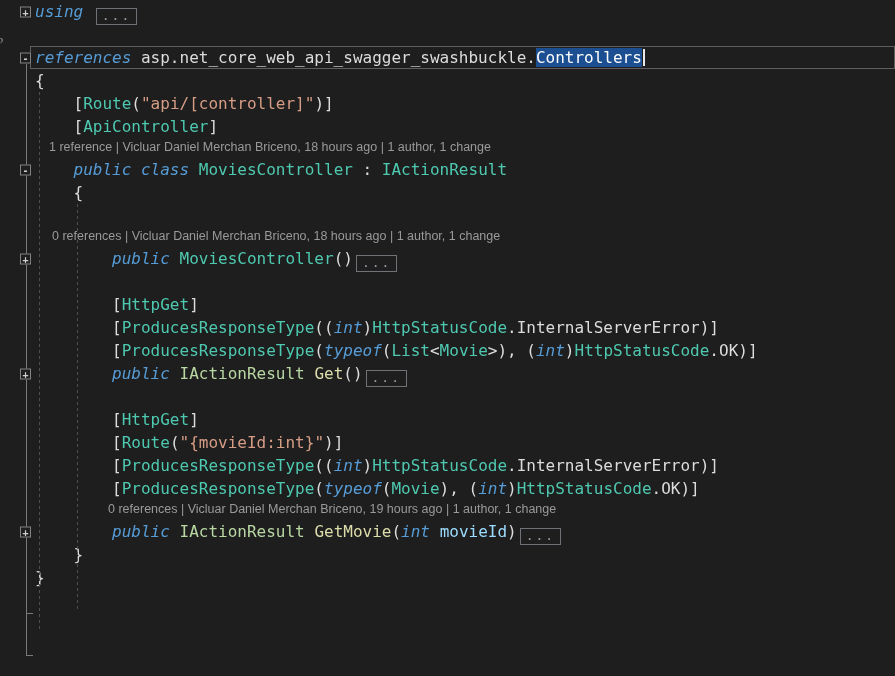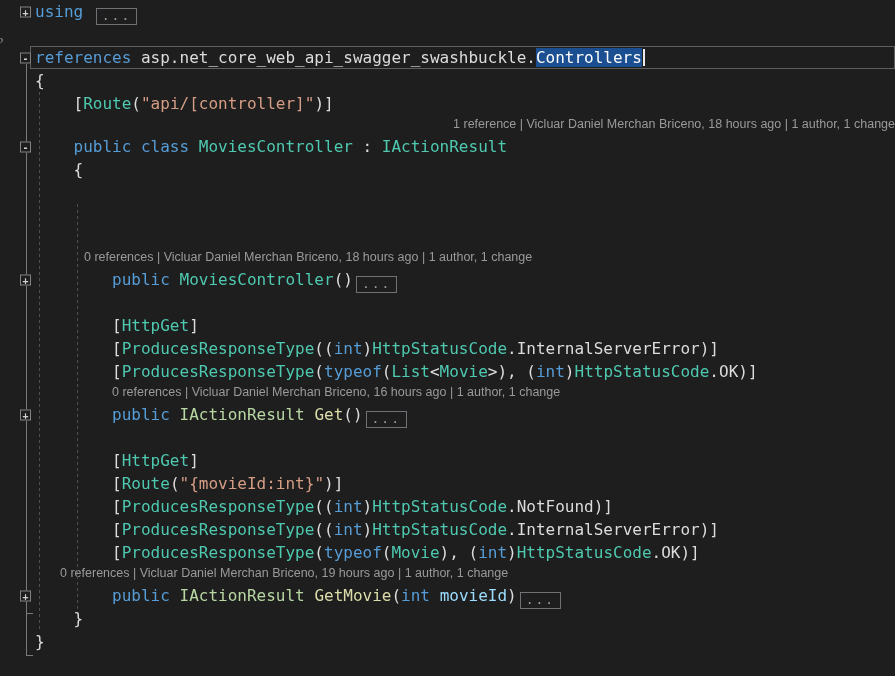--- a/index.html
+++ b/index.html
@@ -11,21 +11,21 @@
   html,body{margin:0;padding:0;}
   body{width:895px;height:676px;background:var(--bg);overflow:hidden;position:relative;
        font-family:"DejaVu Sans Mono",monospace;}
   #editor{position:absolute;inset:0;}
   .row{position:relative;white-space:pre;font-size:16px;line-height:23px;height:23px;
        color:var(--txt);padding-left:35px;box-sizing:border-box;}
   .row.blank{height:23px;}
   .row.codelens{font-family:"Liberation Sans",sans-serif;font-size:12.5px;line-height:19px;
        height:20px;color:var(--codelens);}
   .tok{color:var(--txt);}
-  .tok.kw{color:var(--kw);} .tok.type{color:var(--type);} .tok.iface{color:var(--iface);}
+  .tok.kw{color:var(--kw);font-style:italic;} .tok.type{color:var(--type);} .tok.iface{color:var(--iface);}
   .tok.meth{color:var(--meth);} .tok.str{color:var(--str);} .tok.param{color:var(--param);}
   .tok.sel{background:var(--selection);color:#ffffff;text-align:center;}
   .fold{position:absolute;left:20px;top:50%;transform:translateY(-50%);width:11px;height:11px;
        border:1px solid var(--foldBorder);background:var(--bg);color:#cfcfcf;
        font:bold 10px/9px "DejaVu Sans Mono",monospace;text-align:center;box-sizing:border-box;z-index:3;}
   .collapse-box{display:inline-block;border:1px solid #6f7377;color:var(--collapse);
        font-size:13px;line-height:14px;height:17px;padding:0 5px;margin-left:3px;
        letter-spacing:2px;vertical-align:-3px;box-sizing:border-box;}
   .caret{display:inline-block;width:2px;height:17px;background:#eaeaea;vertical-align:-3px;margin-left:1px;}
   .current::after{content:"";position:absolute;left:30px;top:0;right:0;bottom:0;
@@ -46,36 +46,35 @@
 <div class="tick" style="top:655px;"></div>
 <div class="iguide" style="left:39px;top:92px;height:540px;"></div>
 <div class="iguide" style="left:77px;top:204px;height:405px;"></div>
 
 <div id="editor">
     <div class="row code"><span class="fold">+</span><span class="tok kw">using </span><span class="collapse-box">...</span></div>
     <div class="row blank"></div>
     <div class="row code current"><span class="fold">-</span><span class="tok kw">references</span><span class="tok txt"> asp.net_core_web_api_swagger_swashbuckle.</span><span class="tok sel">Controllers</span><span class="caret"></span></div>
     <div class="row code"><span class="tok txt">{</span></div>
     <div class="row code"><span class="tok txt">    [</span><span class="tok type">Route</span><span class="tok txt">(</span><span class="tok str">"api/[controller]"</span><span class="tok txt">)]</span></div>
-    <div class="row codelens" style="padding-left: 71px; text-align: right;">1 reference | Vicluar Daniel Merchan Briceno, 18 hours ago | 1 author, 1 change</div>
+    <div class="row code"><span class="tok txt">    [</span><span class="tok type">ApiController</span><span class="tok txt">]</span></div>
+    <div class="row codelens" style="padding-left: 49px;">1 reference | Vicluar Daniel Merchan Briceno, 18 hours ago | 1 author, 1 change</div>
     <div class="row code"><span class="fold">-</span><span class="tok txt">    </span><span class="tok kw">public class </span><span class="tok type">MoviesController</span><span class="tok txt"> : </span><span class="tok type">IActionResult</span></div>
     <div class="row code"><span class="tok txt">    {</span></div>
     <div class="row blank"></div>
-    <div class="row codelens" style="padding-left: 84px; margin-top: 44px;">0 references | Vicluar Daniel Merchan Briceno, 18 hours ago | 1 author, 1 change</div>
+    <div class="row codelens" style="padding-left: 52px;">0 references | Vicluar Daniel Merchan Briceno, 18 hours ago | 1 author, 1 change</div>
     <div class="row code"><span class="fold">+</span><span class="tok txt">        </span><span class="tok kw">public </span><span class="tok type">MoviesController</span><span class="tok txt">()</span><span class="collapse-box">...</span></div>
     <div class="row blank"></div>
     <div class="row code"><span class="tok txt">        [</span><span class="tok type">HttpGet</span><span class="tok txt">]</span></div>
     <div class="row code"><span class="tok txt">        [</span><span class="tok type">ProducesResponseType</span><span class="tok txt">((</span><span class="tok kw">int</span><span class="tok txt">)</span><span class="tok type">HttpStatusCode</span><span class="tok txt">.InternalServerError)]</span></div>
     <div class="row code"><span class="tok txt">        [</span><span class="tok type">ProducesResponseType</span><span class="tok txt">(</span><span class="tok kw">typeof</span><span class="tok txt">(</span><span class="tok type">List</span><span class="tok txt">&lt;</span><span class="tok type">Movie</span><span class="tok txt">&gt;), (</span><span class="tok kw">int</span><span class="tok txt">)</span><span class="tok type">HttpStatusCode</span><span class="tok txt">.OK)]</span></div>
-    <div class="row codelens" style="padding-left: 112px;">0 references | Vicluar Daniel Merchan Briceno, 16 hours ago | 1 author, 1 change</div>
     <div class="row code"><span class="fold">+</span><span class="tok txt">        </span><span class="tok kw">public </span><span class="tok iface">IActionResult</span><span class="tok txt"> </span><span class="tok meth">Get</span><span class="tok txt">()</span><span class="collapse-box">...</span></div>
     <div class="row blank"></div>
     <div class="row code"><span class="tok txt">        [</span><span class="tok type">HttpGet</span><span class="tok txt">]</span></div>
     <div class="row code"><span class="tok txt">        [</span><span class="tok type">Route</span><span class="tok txt">(</span><span class="tok str">"{movieId:int}"</span><span class="tok txt">)]</span></div>
-    <div class="row code"><span class="tok txt">        [</span><span class="tok type">ProducesResponseType</span><span class="tok txt">((</span><span class="tok kw">int</span><span class="tok txt">)</span><span class="tok type">HttpStatusCode</span><span class="tok txt">.NotFound)]</span></div>
     <div class="row code"><span class="tok txt">        [</span><span class="tok type">ProducesResponseType</span><span class="tok txt">((</span><span class="tok kw">int</span><span class="tok txt">)</span><span class="tok type">HttpStatusCode</span><span class="tok txt">.InternalServerError)]</span></div>
     <div class="row code"><span class="tok txt">        [</span><span class="tok type">ProducesResponseType</span><span class="tok txt">(</span><span class="tok kw">typeof</span><span class="tok txt">(</span><span class="tok type">Movie</span><span class="tok txt">), (</span><span class="tok kw">int</span><span class="tok txt">)</span><span class="tok type">HttpStatusCode</span><span class="tok txt">.OK)]</span></div>
-    <div class="row codelens" style="padding-left: 60px;">0 references | Vicluar Daniel Merchan Briceno, 19 hours ago | 1 author, 1 change</div>
+    <div class="row codelens" style="padding-left: 108px;">0 references | Vicluar Daniel Merchan Briceno, 19 hours ago | 1 author, 1 change</div>
     <div class="row code"><span class="fold">+</span><span class="tok txt">        </span><span class="tok kw">public </span><span class="tok iface">IActionResult</span><span class="tok txt"> </span><span class="tok meth">GetMovie</span><span class="tok txt">(</span><span class="tok kw">int</span><span class="tok txt"> </span><span class="tok param">movieId</span><span class="tok txt">)</span><span class="collapse-box">...</span></div>
     <div class="row code"><span class="tok txt">    }</span></div>
     <div class="row code"><span class="tok txt">}</span></div>
     <div class="row blank"></div>
   </div>
 
 </body></html>

